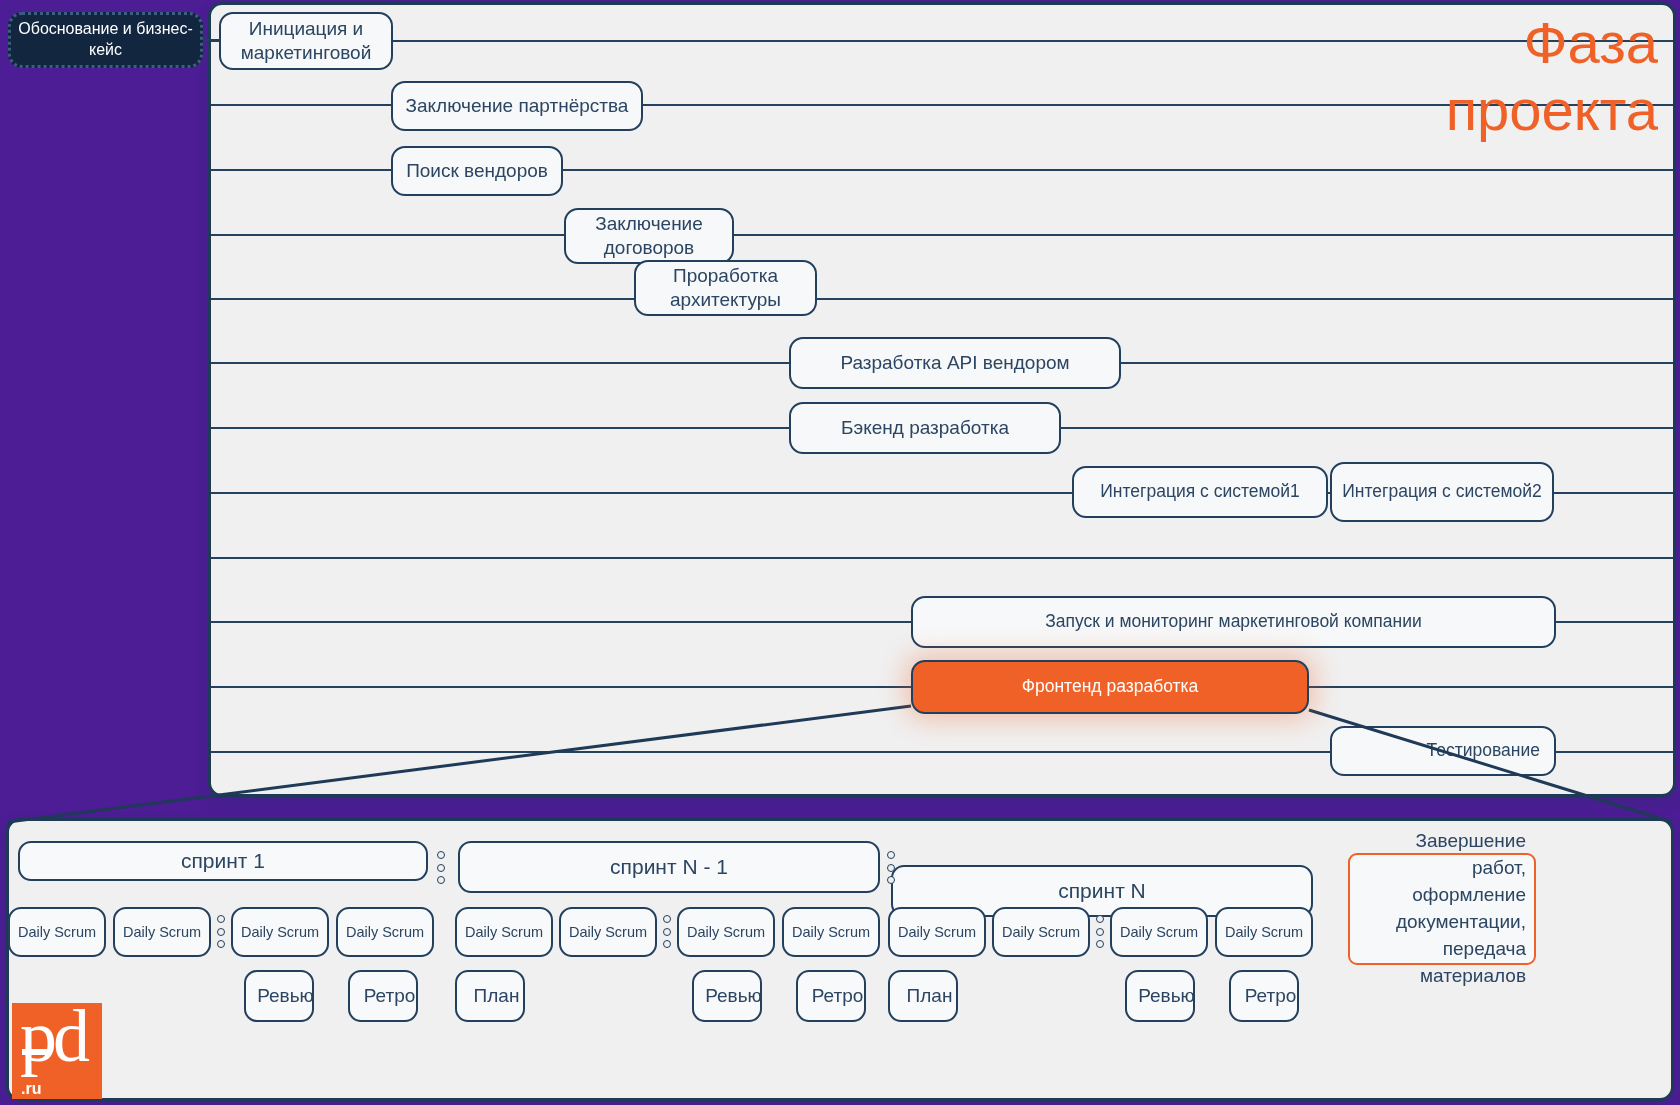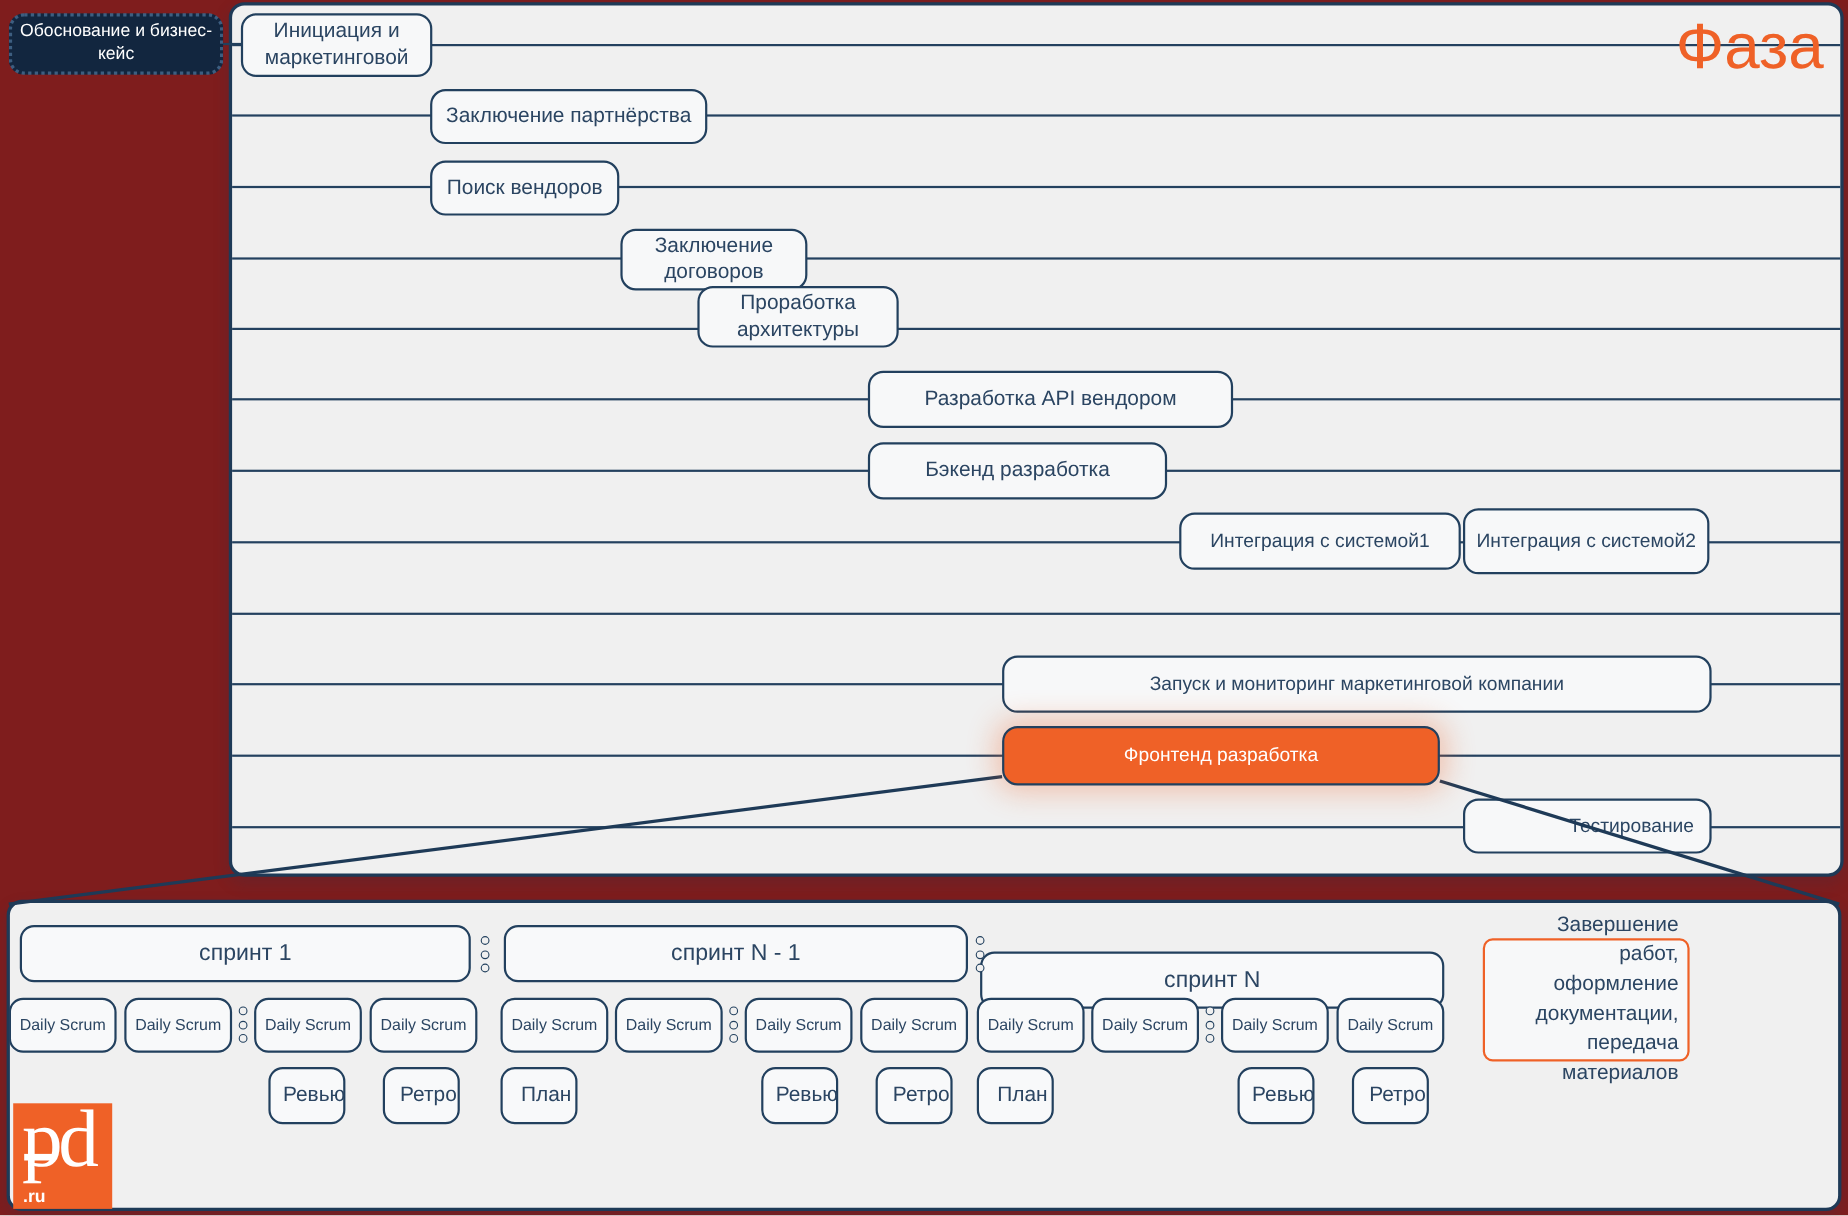--- a/index.html
+++ b/index.html
@@ -5,21 +5,21 @@
   * { box-sizing: border-box; margin: 0; padding: 0; }
   html, body {
     width: 1680px; height: 1105px;
     background: #ffffff;
     font-family: "Liberation Sans", "DejaVu Sans", sans-serif;
     overflow: hidden;
   }
   #stage {
     position: relative;
     width: 1680px; height: 1105px;
-    background: #7f1d1d;
+    background: #4c1d95;
   }
 
   
   .panel {
     position: absolute;
     background: #f0f0f0;
     border: 3px solid #1e3a57;
     border-radius: 14px;
     box-shadow: 0 6px 14px rgba(30,58,87,0.18);
   }
@@ -212,20 +212,21 @@
   <div class="rowline" style="left:211px; top:686px; width:1462px;"></div>
   <div class="rowline" style="left:211px; top:751px; width:1462px;"></div>
 
   <div id="badge-connector"></div>
   <div id="badge">
     <span>Обоснование и бизнес-кейс</span>
   </div>
 
   <div id="phase-title">
     <div>Фаза</div>
+    <div>проекта</div>
   </div>
 
   <div class="task" style="left:219px; top:12px;  width:174px; height:58px;">
     <span>Инициация и маркетинговой</span>
   </div>
 
   <div class="task" style="left:391px; top:81px;  width:252px; height:50px;">
     <span>Заключение партнёрства</span>
   </div>
 
@@ -270,21 +271,21 @@
     <span>Тестирование</span>
   </div>
 
   <svg id="funnel" viewBox="0 0 1680 1105">
     <line x1="911" y1="706" x2="8" y2="822" stroke="#1e3a57" stroke-width="3"></line>
     <line x1="1309" y1="710" x2="1672" y2="822" stroke="#1e3a57" stroke-width="3"></line>
   </svg>
 
   <div id="lower-panel" class="panel"></div>
 
-  <div class="sprint-header" style="left:18px; top:841px; width:410px; height:52px;">
+  <div class="sprint-header" style="left:18px; top:841px; width:410px; height:40px;">
     <span>спринт 1</span>
   </div>
   <div class="vdots" style="left:436px; top:851px; height:33px;">
     <i></i>
       <i></i>
       <i></i>
   </div>
 
   <div class="scrum" style="left:8px;   top:907px; width:98px; height:50px;">
       <span>Daily Scrum</span>

